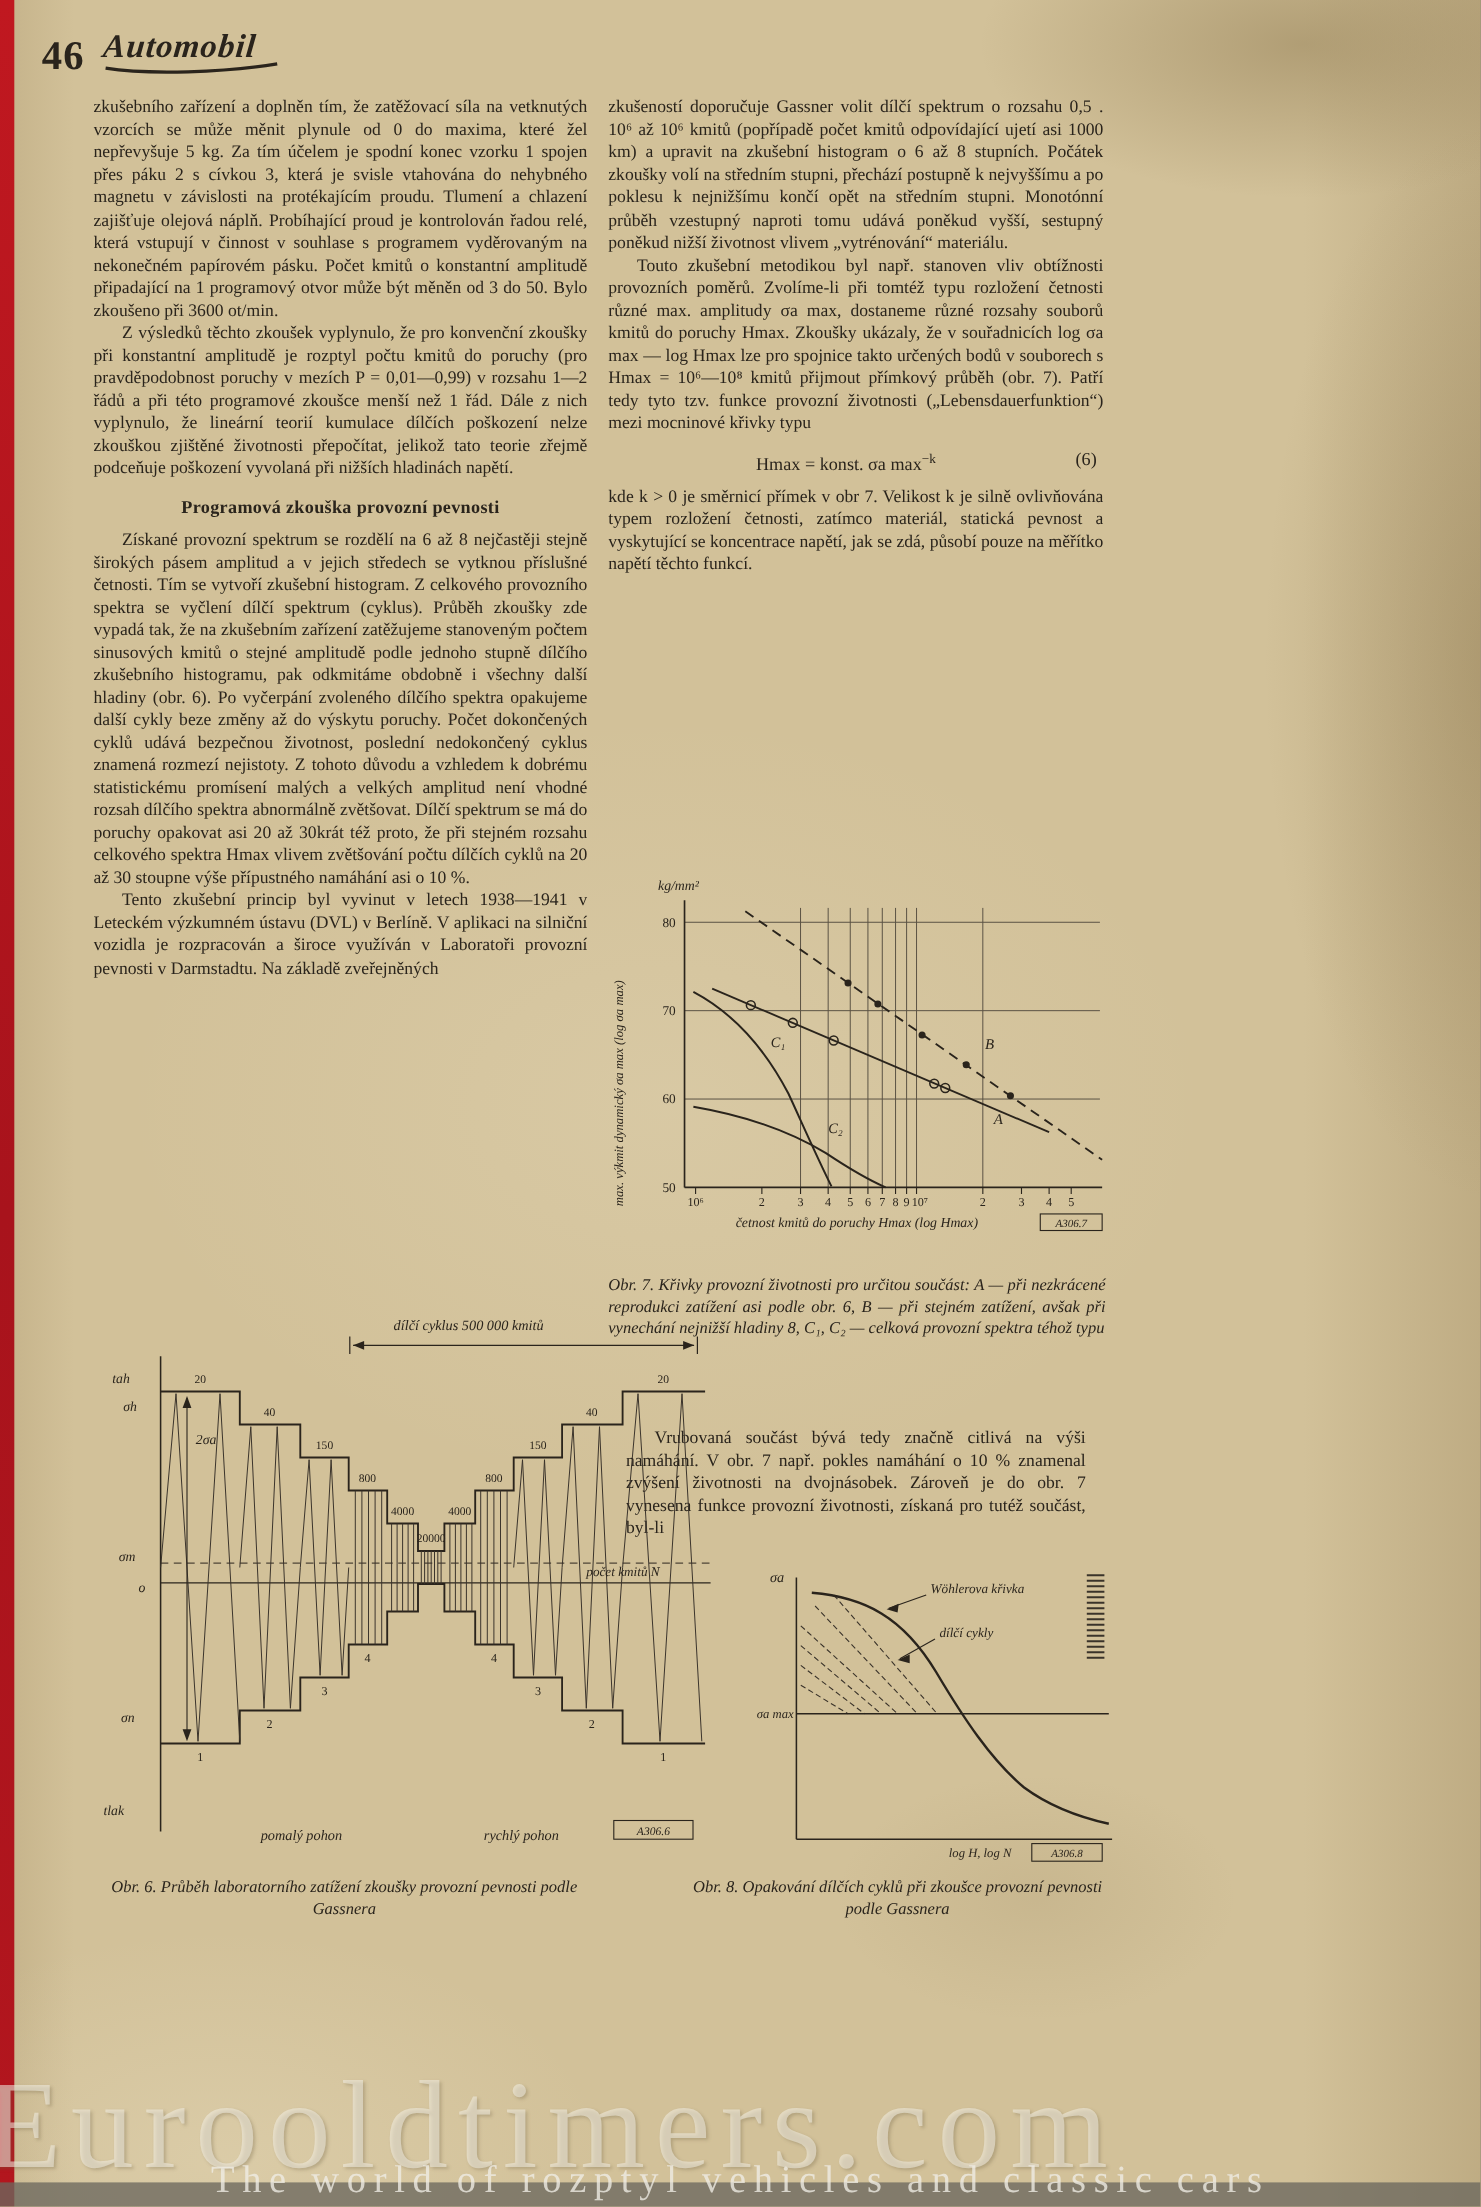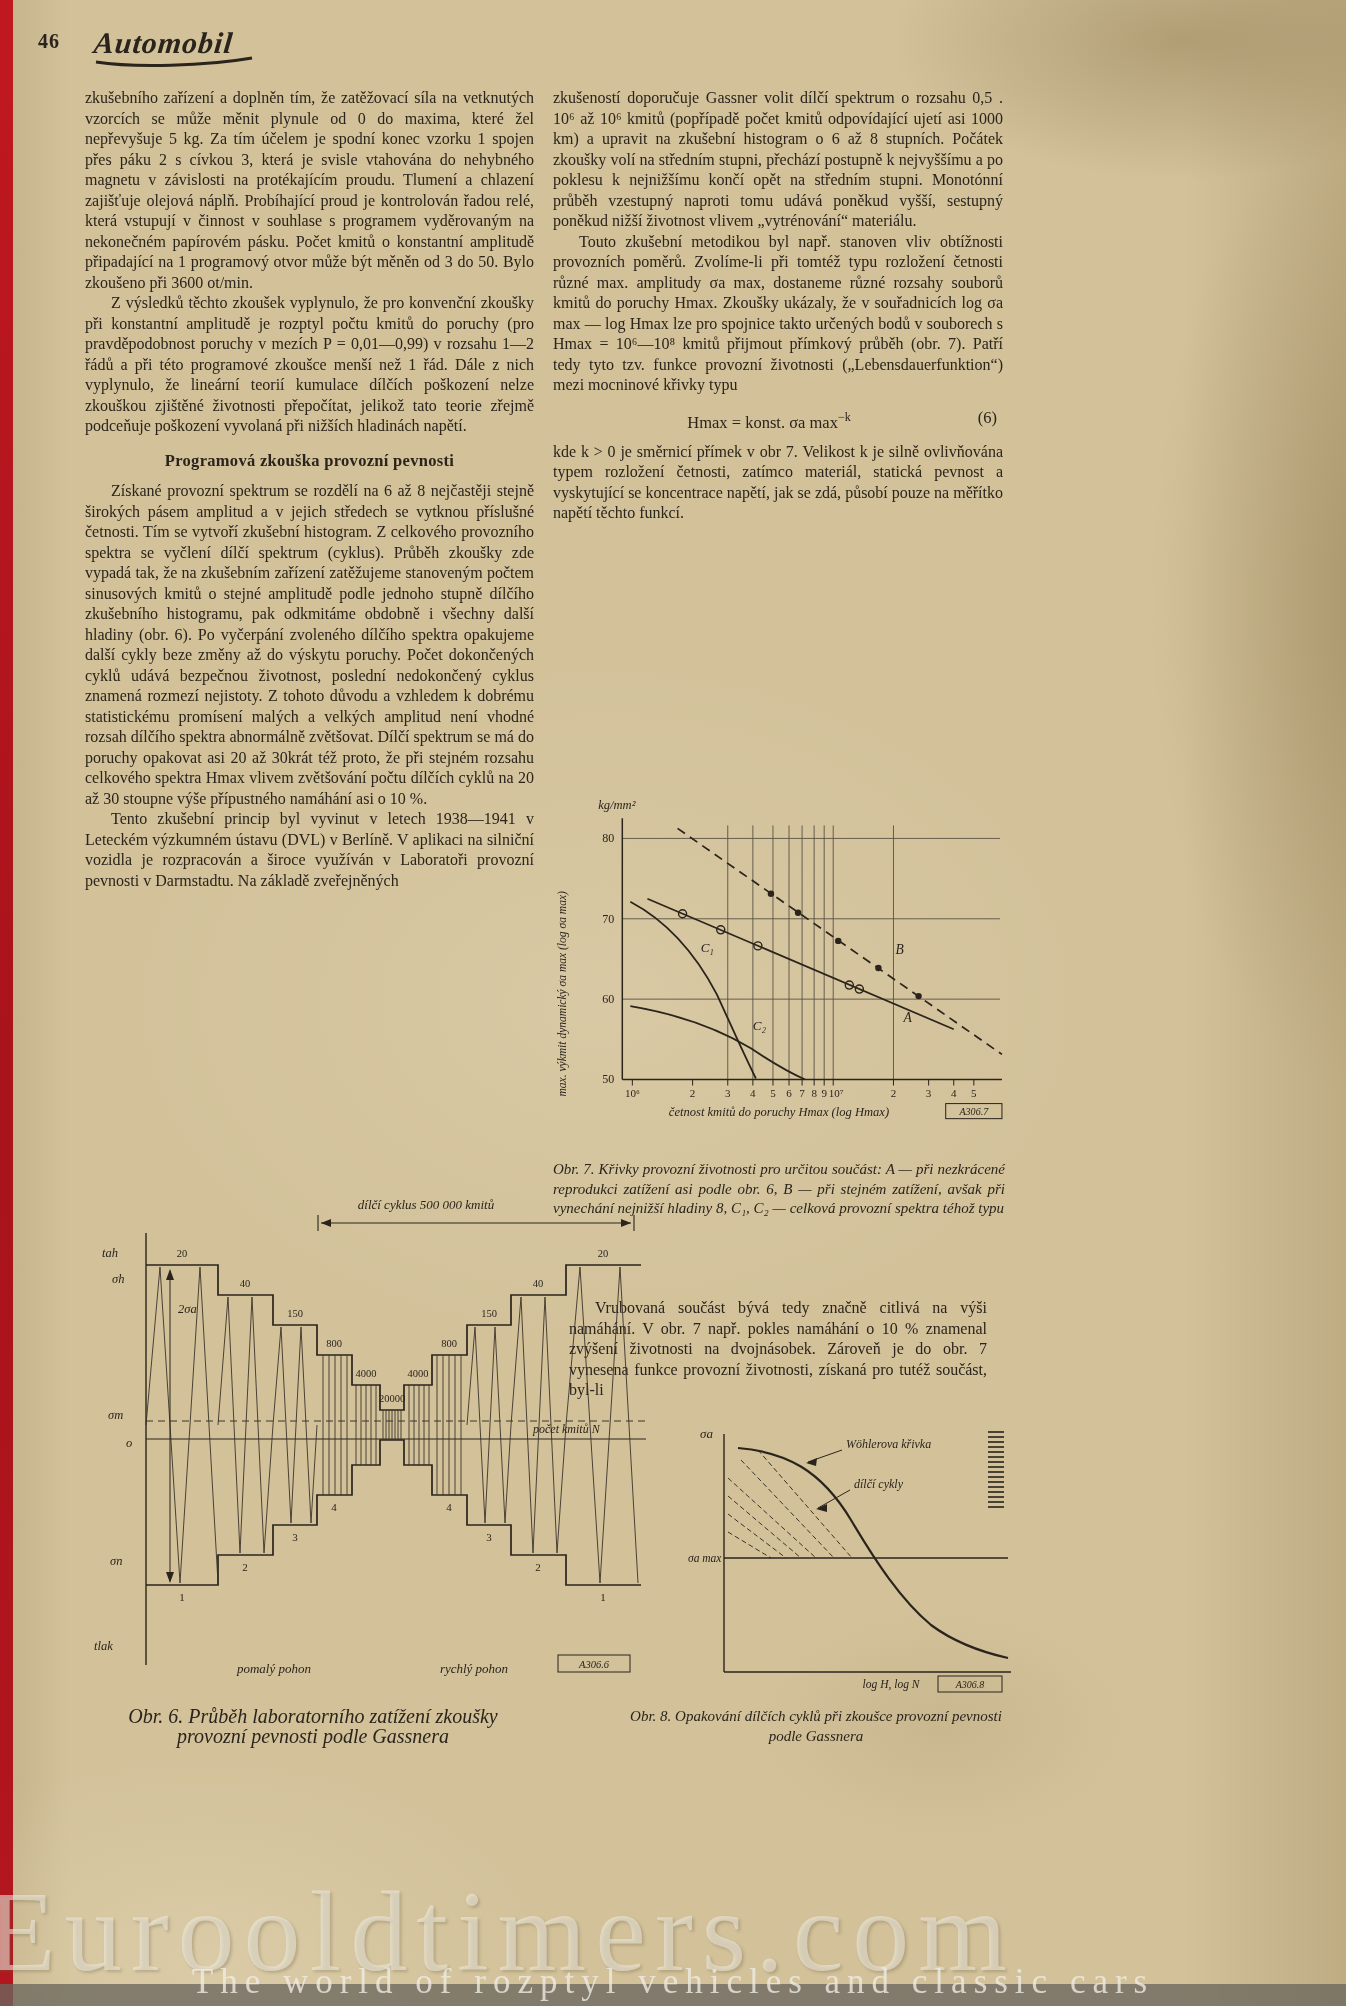--- a/index.html
+++ b/index.html
@@ -8,40 +8,40 @@
     background-color:#d2c199;
     background-image:
       radial-gradient(ellipse 420px 200px at 88% 2%, rgba(122,100,58,.38), transparent 70%),
       radial-gradient(ellipse 300px 700px at 101% 30%, rgba(130,108,66,.30), transparent 70%),
       radial-gradient(ellipse 500px 300px at 15% 98%, rgba(238,228,200,.30), transparent 70%),
       radial-gradient(ellipse 700px 500px at 45% 50%, rgba(238,228,202,.22), transparent 70%),
       radial-gradient(ellipse 260px 160px at 70% 86%, rgba(140,120,80,.14), transparent 70%),
       linear-gradient(90deg, rgba(160,138,96,.28) 0, rgba(210,193,153,0) 5%, rgba(210,193,153,0) 88%, rgba(150,128,86,.32) 100%);}
   .red-stripe{position:absolute;left:0;top:0;width:13px;height:100%;
     background:linear-gradient(180deg,#c01820,#a8131c 55%,#b3161e);}
-  .pageno{position:absolute;left:38px;top:30px;font-size:20px;font-weight:bold;letter-spacing:1px;text-align:right;}
+  .pageno{position:absolute;left:38px;top:30px;font-size:37px;font-weight:bold;letter-spacing:1px;text-align:right;}
   .logo{position:absolute;left:94px;top:26px;width:170px;}
   .logo-text{font-style:italic;font-weight:bold;font-size:30px;letter-spacing:1px;display:block;transform:skewX(-6deg);}
   .logo-swash{display:block;margin-top:-4px;}
   .col{position:absolute;text-align:justify;font-size:16px;line-height:20.5px;}
   .col p{margin:0;}
   .col p.ind{text-indent:26px;}
   .col-left{left:85px;top:88px;width:449px;height:1100px;overflow:hidden;}
   .col-right{left:553px;top:88px;width:450px;height:700px;overflow:hidden;}
   h3.heading{font-size:16.5px;text-align:center;margin:14px 0 10px;letter-spacing:.3px;font-weight:bold;}
   .formula{position:relative;margin:11px 18px 9px 0;text-align:center;font-size:16.5px;}
   .formula sup{font-size:12px;}
   .f-num{position:absolute;right:-12px;top:1px;}
   .fig7{position:absolute;left:552px;top:793px;width:462px;height:352px;}
   .cap7{position:absolute;left:553px;top:1160px;width:452px;font-style:italic;font-size:15px;line-height:19.5px;text-align:justify;}
   .p4r{position:absolute;left:553px;top:1282px;width:450px;text-align:justify;font-size:16px;line-height:20.5px;}
   .p4r p{margin:16px;text-indent:26px;}
   .fig6{position:absolute;left:78px;top:1195px;width:600px;height:500px;}
   .fig8{position:absolute;left:686px;top:1420px;width:337px;height:277px;}
-  .cap6{position:absolute;left:92px;top:1707px;width:442px;text-align:center;font-style:italic;font-size:20px;line-height:19.5px;}
+  .cap6{position:absolute;left:92px;top:1707px;width:442px;text-align:center;font-style:italic;font-size:15px;line-height:19.5px;}
   .cap8{position:absolute;left:622px;top:1707px;width:388px;text-align:center;font-style:italic;font-size:15px;line-height:19.5px;}
   svg text{font-family:"Liberation Serif","DejaVu Serif",serif;fill:#2a241c;}
   .it{font-style:italic;}
   .bottomband{position:absolute;left:0;top:1984px;width:100%;height:22px;background:rgba(108,104,94,.78);}
   .watermark1{position:absolute;left:-14px;top:1866px;width:1380px;font-size:114px;
     color:rgba(243,239,227,.55);letter-spacing:9px;white-space:nowrap;
     text-shadow:2px 2px 3px rgba(110,96,66,.30);}
   .watermark2{position:absolute;left:0;top:1962px;width:100%;text-align:center;font-size:35px;
     color:rgba(240,237,229,.78);letter-spacing:7px;white-space:nowrap;}
 </style>

